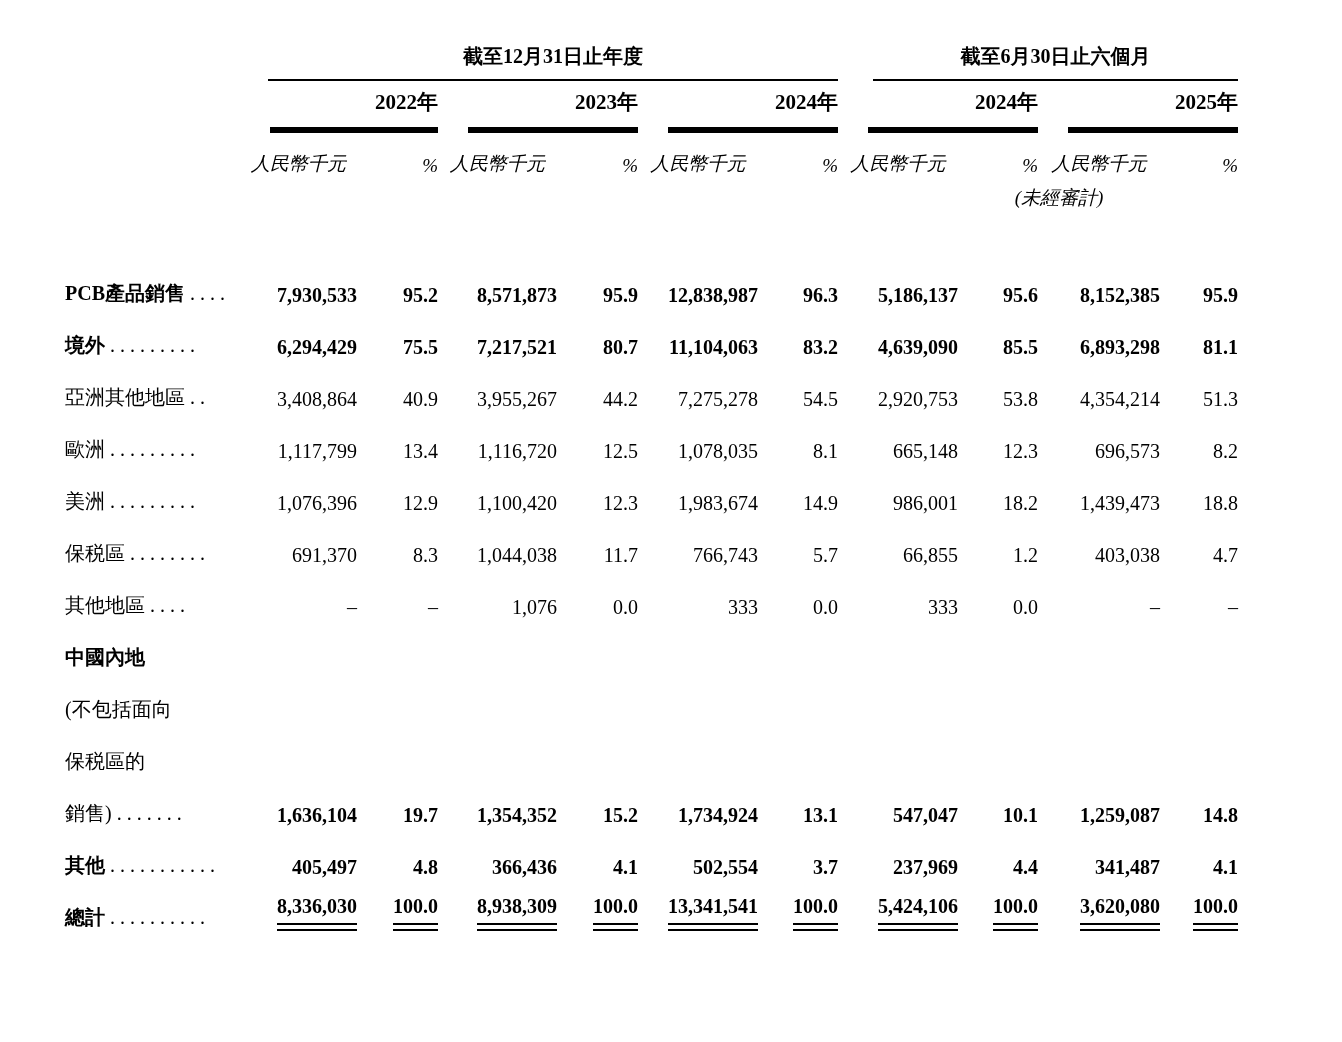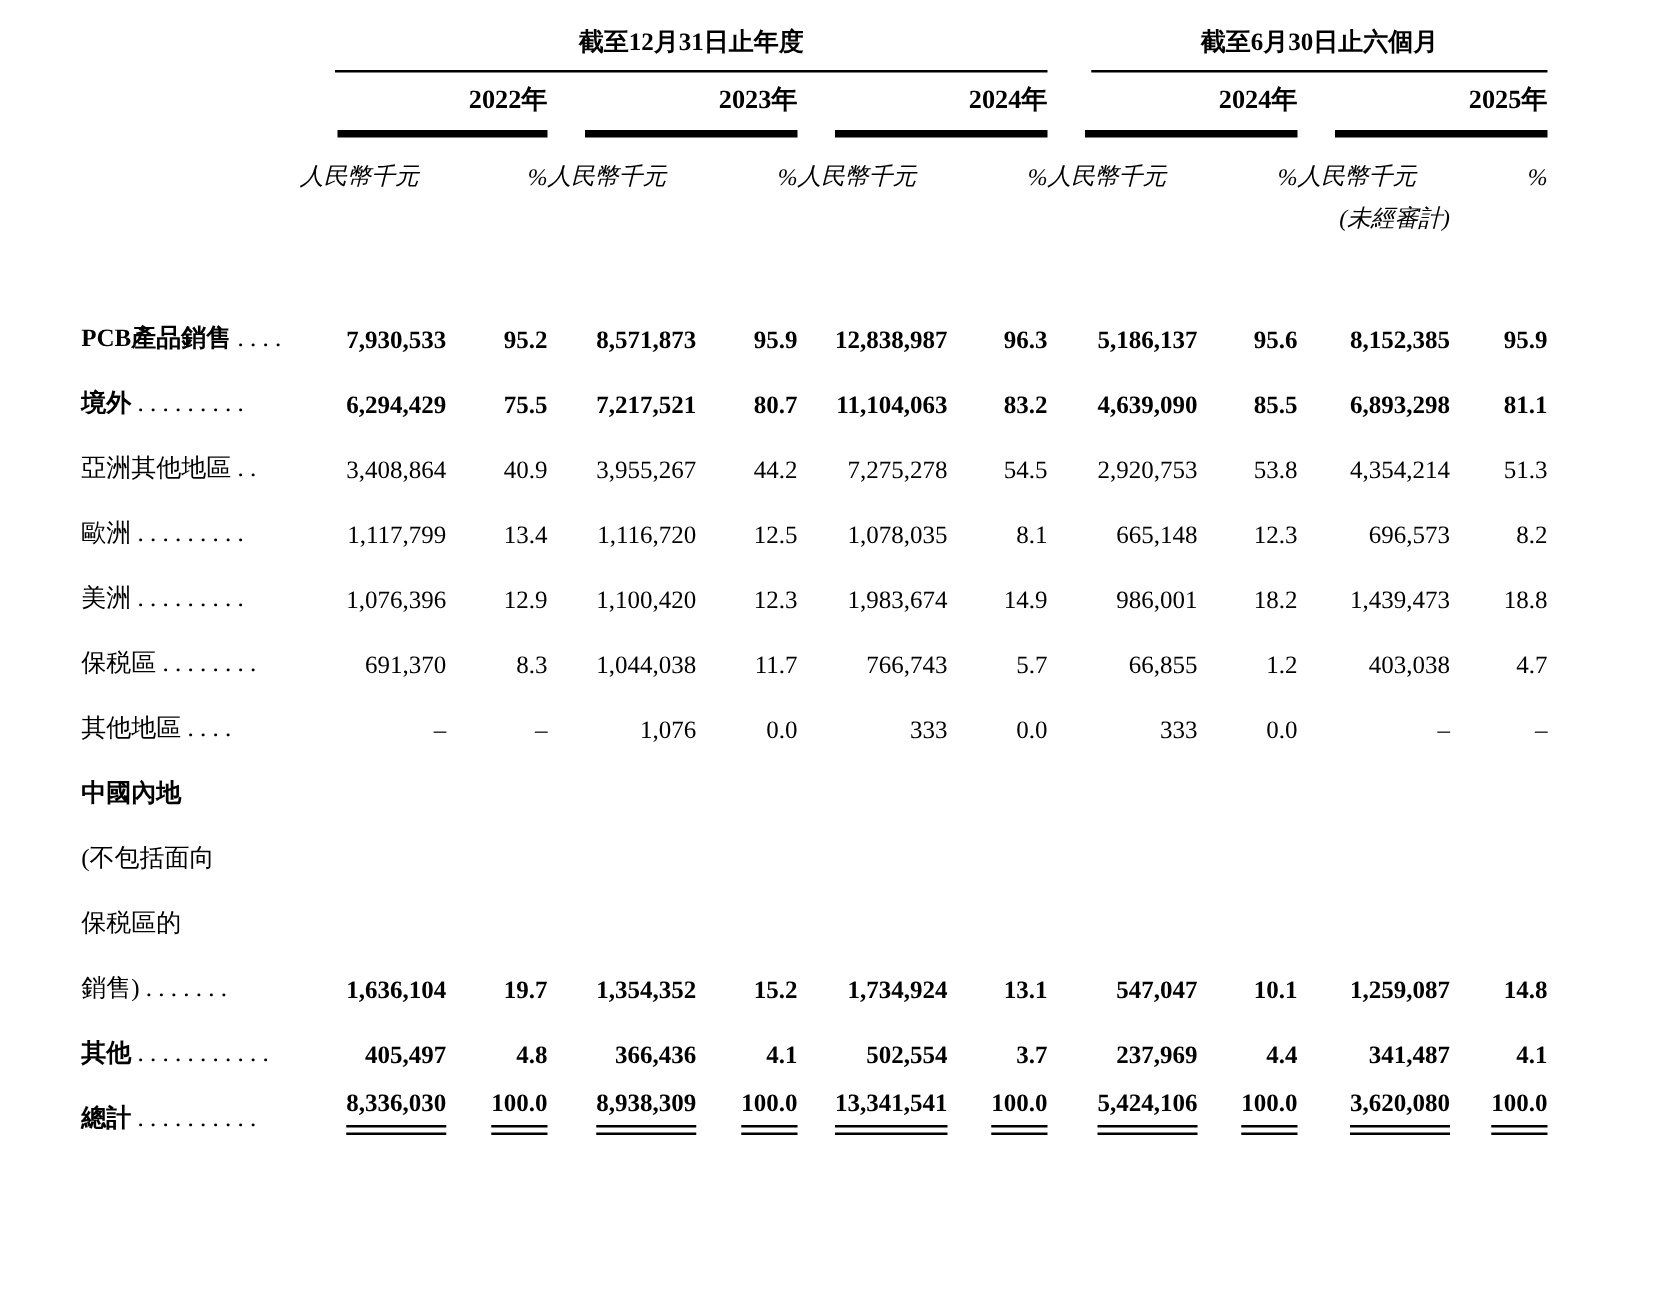--- a/index.html
+++ b/index.html
@@ -11,21 +11,21 @@
     overflow: hidden;
     font-family: "Liberation Serif", "DejaVu Serif", serif;
     color: #000000;
   }
   .sheet { position: relative; width: 1342px; height: 1042px; background: #ffffff; }
 
   table.fin {
     border-collapse: collapse;
     table-layout: fixed;
     margin-left: 65px;
-    margin-top: 16px;
+    margin-top: 39px;
   }
   table.fin td { padding: 0; }
 
   .grp-row td { height: 42px; vertical-align: bottom; }
   .grp-line {
     border-bottom: 2.5px solid #000;
     padding-bottom: 9px;
     text-align: center;
     font-weight: bold;
     font-size: 20px;
@@ -39,25 +39,25 @@
     border-bottom: 6px solid #000000;
     padding-bottom: 11px;
     text-align: right;
     font-weight: bold;
     font-size: 21px;
     margin-left: 30px;
     white-space: nowrap;
   }
 
   .units-row td { height: 44px; vertical-align: bottom; font-style: italic; font-size: 19px; white-space: nowrap; }
-  .u-amt { text-align: left; }
+  .u-amt { text-align: center; }
   .u-pct { text-align: right; padding-right: 16px; }
 
   .note-row td { height: 34px; vertical-align: bottom; }
-  .note { text-align: right; font-style: italic; font-size: 19px; white-space: nowrap; }
+  .note { text-align: center; font-style: italic; font-size: 19px; white-space: nowrap; }
 
   .spacer-row td { height: 44px; }
 
   .data-row td { height: 52px; vertical-align: bottom; font-size: 20px; padding-bottom: 3px; }
   .lbl { font-size: 21px; white-space: nowrap; }
   .ind0 { padding-left: 0; }
   .ind1 { padding-left: 23px; }
   .ind2 { padding-left: 47px; }
   .b { font-weight: bold; }
   .amt { text-align: right; white-space: nowrap; }

